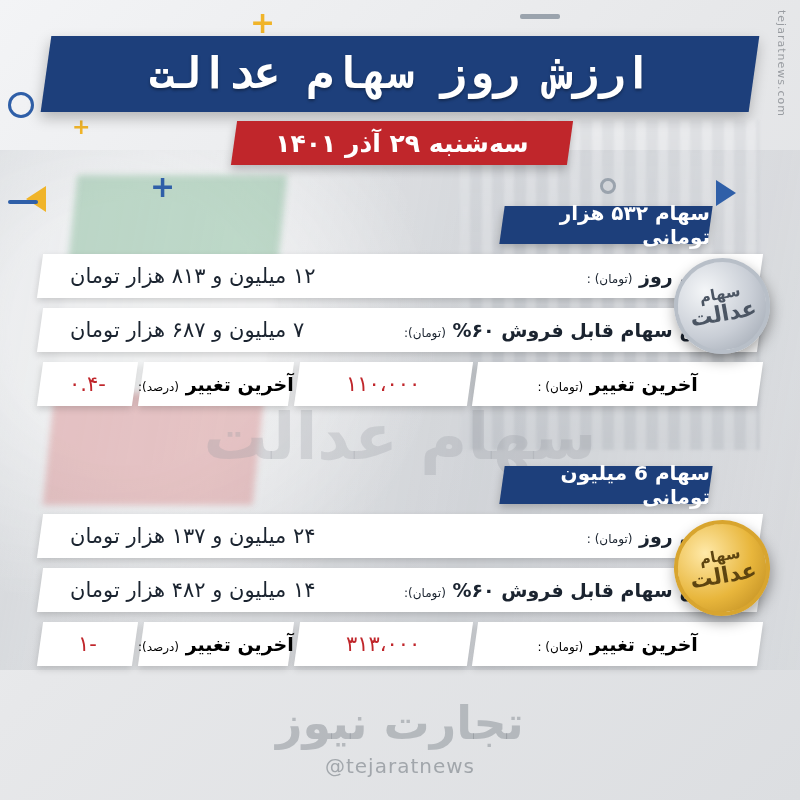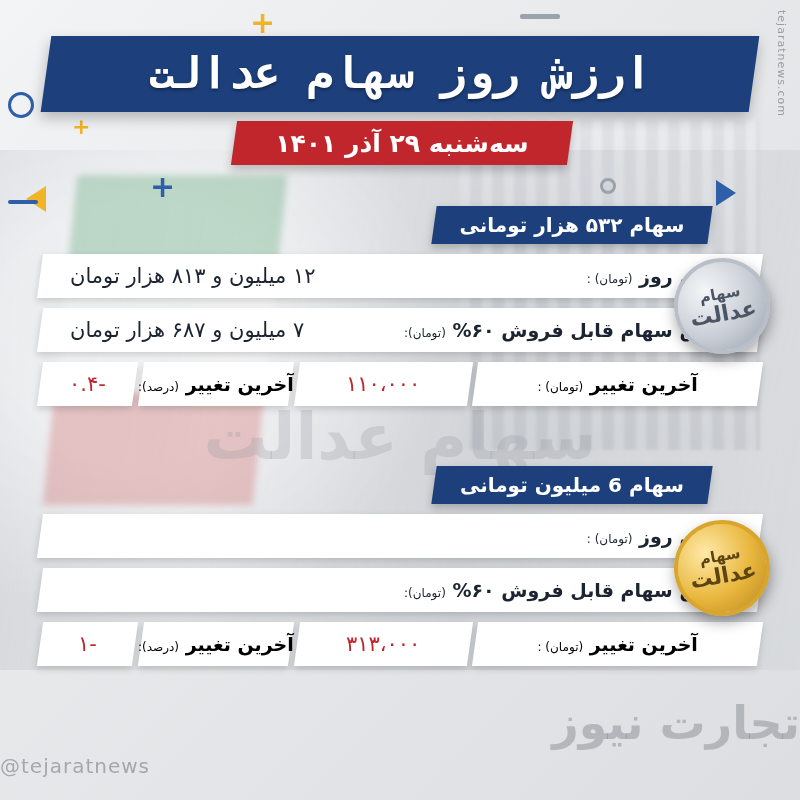--- a/index.html
+++ b/index.html
@@ -134,21 +134,21 @@
 
   
   .section { position: absolute; left: 40px; width: 720px; }
   .sec1 { top: 206px; }
   .sec2 { top: 466px; }
 
   .sec-head {
     position: relative;
     margin-right: 50px;
     height: 38px;
-    width: 276px;
+    width: 208px;
     margin-left: auto;
   }
   .sec-head .skew {
     position: absolute; inset: 0;
     background: #1d3f7b;
     transform: skewX(-8deg);
     box-shadow: 0 4px 8px rgba(0,0,0,.22);
   }
   .sec-head span {
     position: relative;
@@ -237,20 +237,21 @@
     right: 30px; top: 520px;
     background: radial-gradient(circle at 34% 30%, #ffe9a8 0%, #e8b63c 55%, #b8861d 100%);
     border: 4px solid #d8a52f;
     color: #5d4410;
   }
 
   
   .footer {
     position: absolute;
     left: 0; right: 0; bottom: 22px;
+    text-align: center;
   }
   .brand {
     font-size: 46px; font-weight: bold;
     color: rgba(120,126,134,0.42);
     letter-spacing: 2px;
   }
   .handle {
     margin-top: 4px;
     font-size: 20px;
     color: rgba(110,116,124,0.55);
@@ -352,30 +353,32 @@
   </div>
 
   <div class="rows">
     <div class="row wide">
       <div class="skew-bg"></div>
       <div class="content">
         <div class="lbl">
           <span>ارزش روز</span>
           <span class="unit">(تومان) :</span>
         </div>
+        <div class="val">۲۴ میلیون و ۱۳۷ هزار تومان</div>
       </div>
     </div>
 
     <div class="row wide">
       <div class="skew-bg"></div>
       <div class="content">
         <div class="lbl">
           <span>ارزش سهام قابل فروش ۶۰%</span>
           <span class="unit">(تومان):</span>
         </div>
+        <div class="val">۱۴ میلیون و ۴۸۲ هزار تومان</div>
       </div>
     </div>
 
     <div class="row-change">
       <div class="chg-part p-label">
         <div class="skew-bg"></div>
         <div class="inner lbl">
           <span>آخرین تغییر</span>
           <span class="unit">(تومان) :</span>
         </div>

